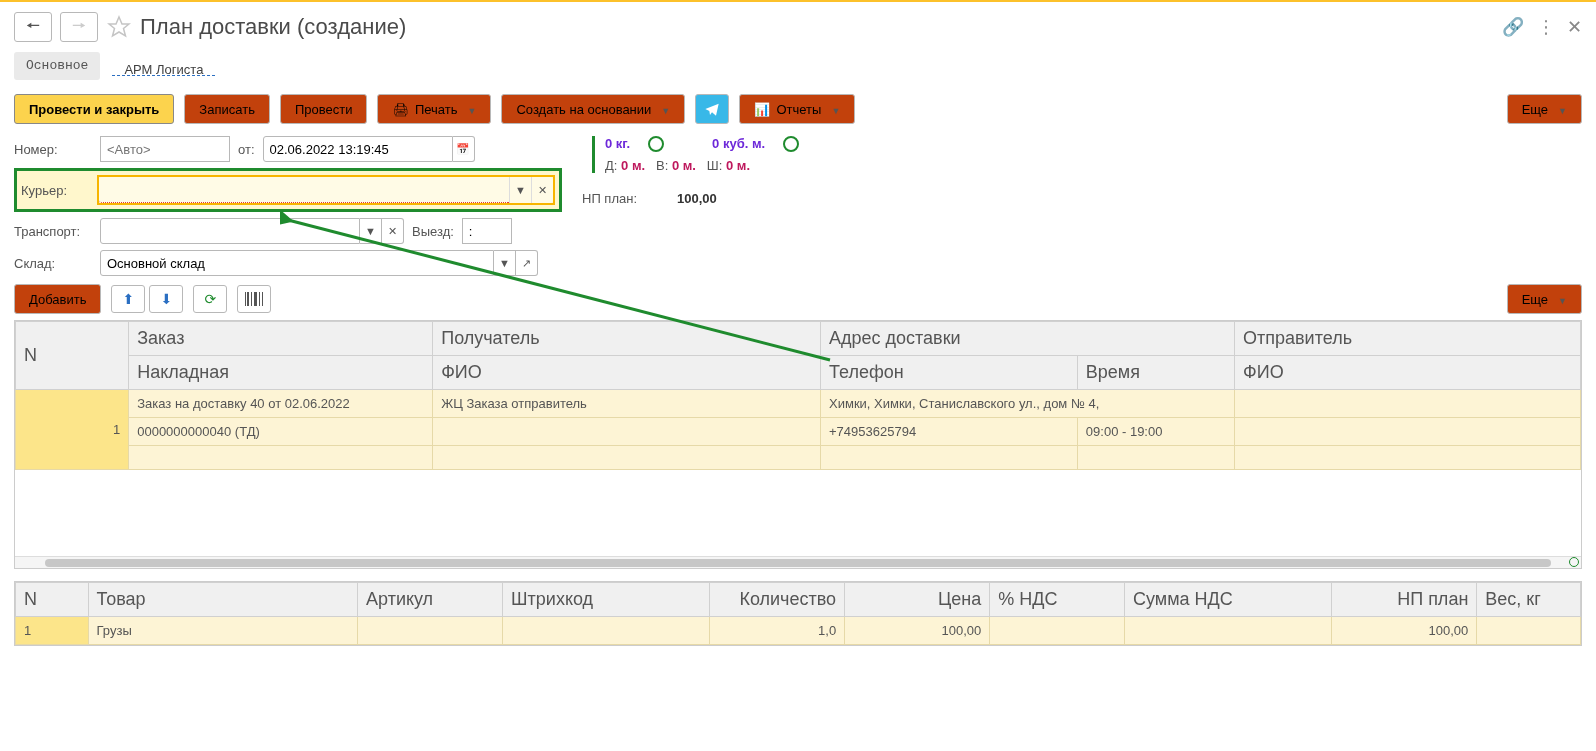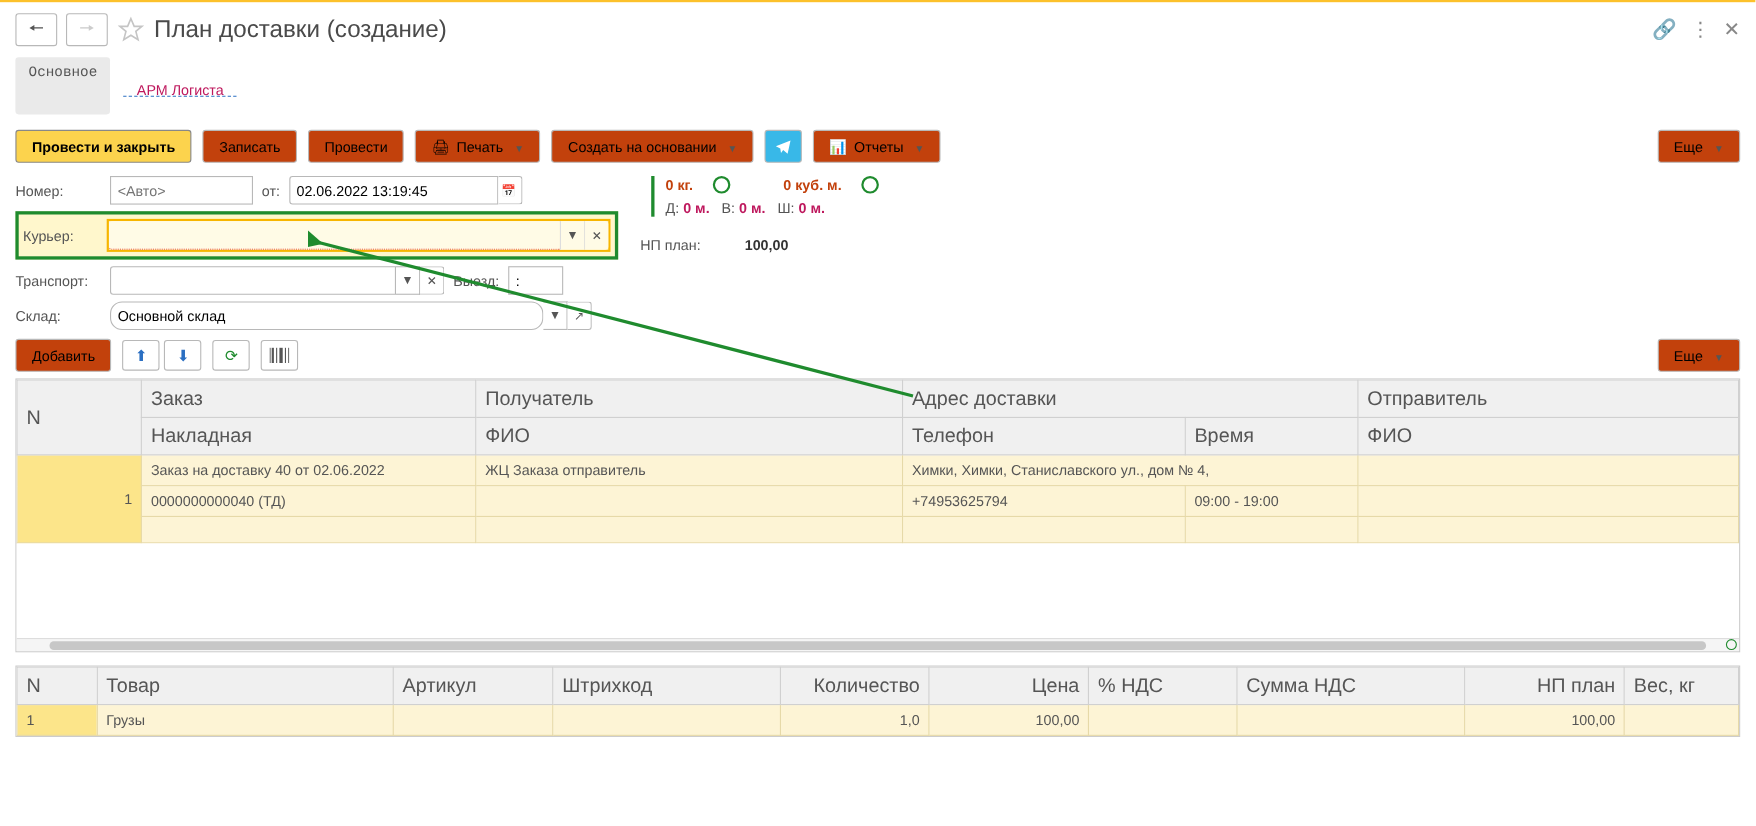--- a/index.html
+++ b/index.html
@@ -10,21 +10,21 @@
 .nav-btn { width: 38px; height: 30px; border: 1px solid #b8b8b8; background: #fff; border-radius: 3px; display: flex; align-items: center; justify-content: center; font-size: 16px; cursor: pointer; color: #555; }
 .nav-btn.disabled { color: #ccc; cursor: default; }
 .star-icon { width: 26px; height: 26px; color: #c5c5c5; cursor: pointer; display: flex; align-items: center; justify-content: center; }
 .page-title { font-size: 22px; color: #4a4a4a; font-weight: 400; }
 .header-right { margin-left: auto; display: flex; gap: 12px; align-items: center; color: #888; }
 .header-right span { cursor: pointer; font-size: 18px; }
 
 .tabs-row { display: flex; gap: 0; margin: 4px 0 14px; }
 .tab { padding: 6px 12px; color: #555; cursor: pointer; }
 .tab.active { background: #eaeaea; border-radius: 3px; font-family: Liberation Mono, monospace; }
-.tab.link { color: #be185d; border-bottom: 1px dashed #2b6fc2; padding-bottom: 2px; margin: 16px 12px; height: 20px; }
+.tab.link { color: #404040; border-bottom: 1px dashed #2b6fc2; padding-bottom: 2px; margin: 4px 12px; height: 20px; }
 
 .toolbar { display: flex; gap: 10px; align-items: flex-end; margin-bottom: 12px; }
 .btn { height: 30px; padding: 0 14px; border: 1px solid #b8b8b8; background: #c2410c; border-radius: 3px; cursor: pointer; font-size: 13px; display: inline-flex; align-items: center; gap: 6px; }
 .btn.primary { background: #fcd34d; border-color: #888; font-weight: bold; }
 .btn .caret::after { content: "▼"; font-size: 9px; margin-left: 4px; color: #555; }
 .btn-icon { width: 34px; padding: 0; justify-content: center; }
 .btn-telegram { background: #38b8e8; color: #fff; }
 .spacer { flex: 1; }
 
 .form-section { display: flex; gap: 20px; align-items: flex-start; margin-bottom: 8px; }
@@ -41,21 +41,21 @@
 
 .courier-highlight { border: 3px solid #1f8b2e; background: #fff7cc; padding: 4px; display: flex; align-items: center; gap: 8px; width: 548px; }
 .courier-highlight .input-group { flex: 1; border: 2px solid #f7b500; }
 .courier-highlight .input-text { flex: 1; border: none; border-bottom: 1px dotted #e43b3b; background: #fffbe6; }
 .courier-highlight .ig-btn { border: none; border-left: 1px solid #ddd; background: #fffbe6; }
 
 .checkbox-row { display: flex; align-items: center; gap: 6px; margin: 4px 0 10px; }
 .checkbox-row input { width: 16px; height: 16px; }
 
 .right-stats { border-left: 3px solid #1f8b2e; padding-left: 10px; margin-left: 10px; }
-.stats-line { display: flex; gap: 18px; font-size: 13px; color: #c2410c; font-weight: bold; margin-bottom: 6px; align-items: center; }
+.stats-line { display: flex; gap: 18px; font-size: 13px; color: #6d28d9; font-weight: bold; margin-bottom: 6px; align-items: flex-start; }
 .stats-line .circle { width: 16px; height: 16px; border: 2px solid #1f8b2e; border-radius: 50%; display: inline-block; }
 .dims-line { color: #555; font-size: 13px; }
 .dims-line b { color: #be185d; }
 .np-row { display: flex; gap: 40px; margin-top: 18px; color: #555; }
 .np-row .val { font-weight: bold; color: #333; }
 
 .table-toolbar { display: flex; gap: 10px; align-items: center; margin-bottom: 6px; }
 .btn-sm { height: 28px; width: 34px; border: 1px solid #b8b8b8; background: #fff; border-radius: 3px; display: flex; align-items: center; justify-content: center; cursor: pointer; font-size: 14px; }
 
 table { border-collapse: collapse; width: 100%; }
@@ -166,21 +166,21 @@
         <span class="ig-btn">▼</span>
         <span class="ig-btn">✕</span>
       </div>
       <span class="form-label-sm">Выезд:</span>
       <input class="input-text" style="width: 50px;" value=":">
     </div>
 
     <div class="form-row">
       <span class="form-label">Склад:</span>
       <div class="input-group">
-        <input class="input-text" style="width: 394px; border-radius: 11px;" value="Основной склад">
+        <input class="input-text" style="width: 394px;" value="Основной склад">
         <span class="ig-btn">▼</span>
         <span class="ig-btn">↗</span>
       </div>
     </div>
 
   </div>
 
   <div>
     <div class="right-stats">
       <div class="stats-line">

